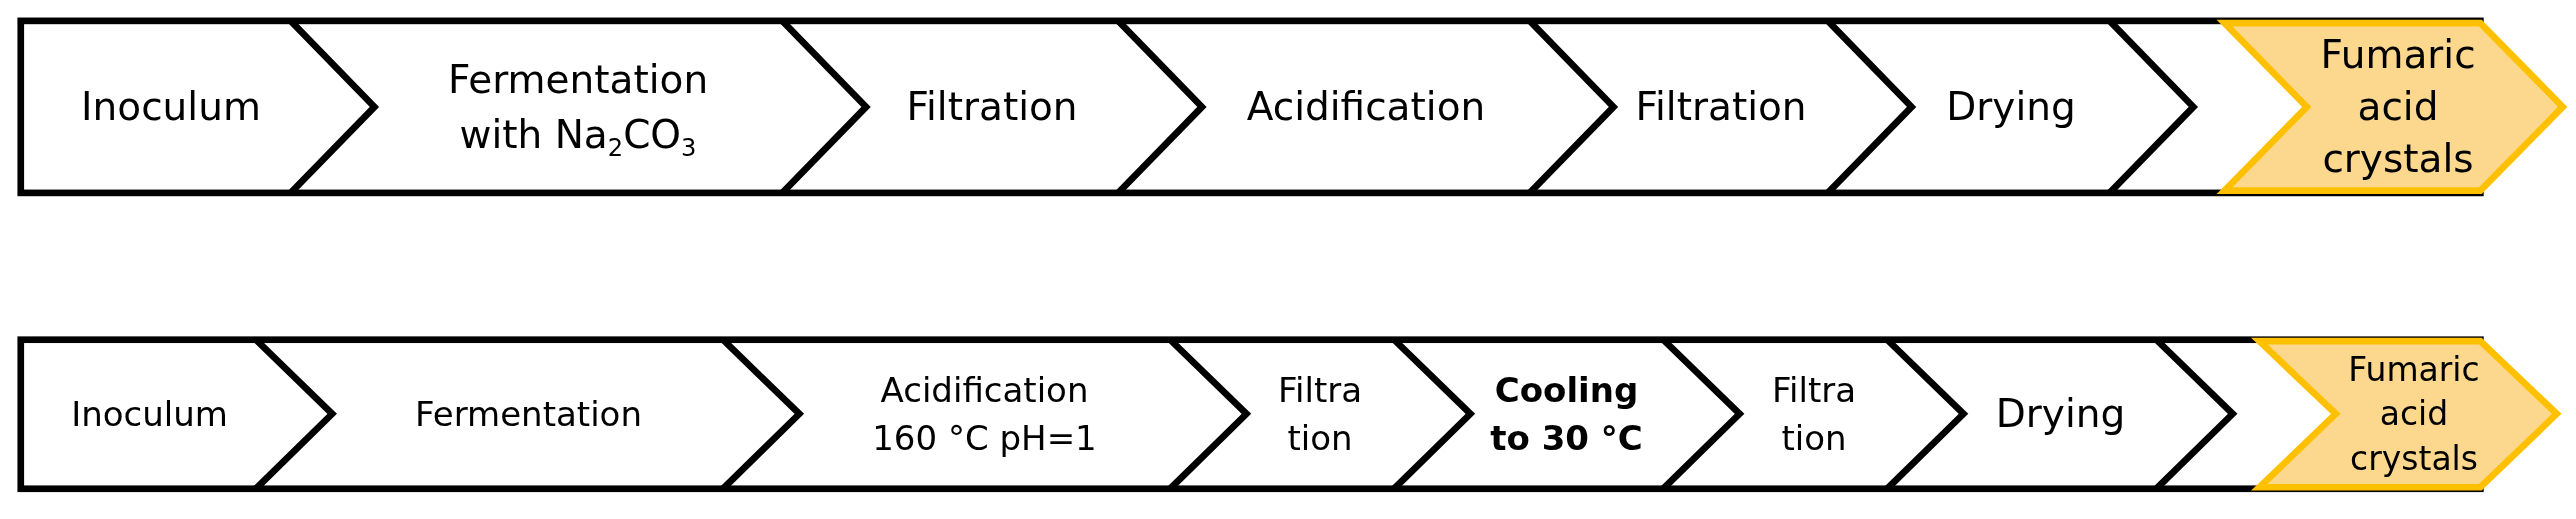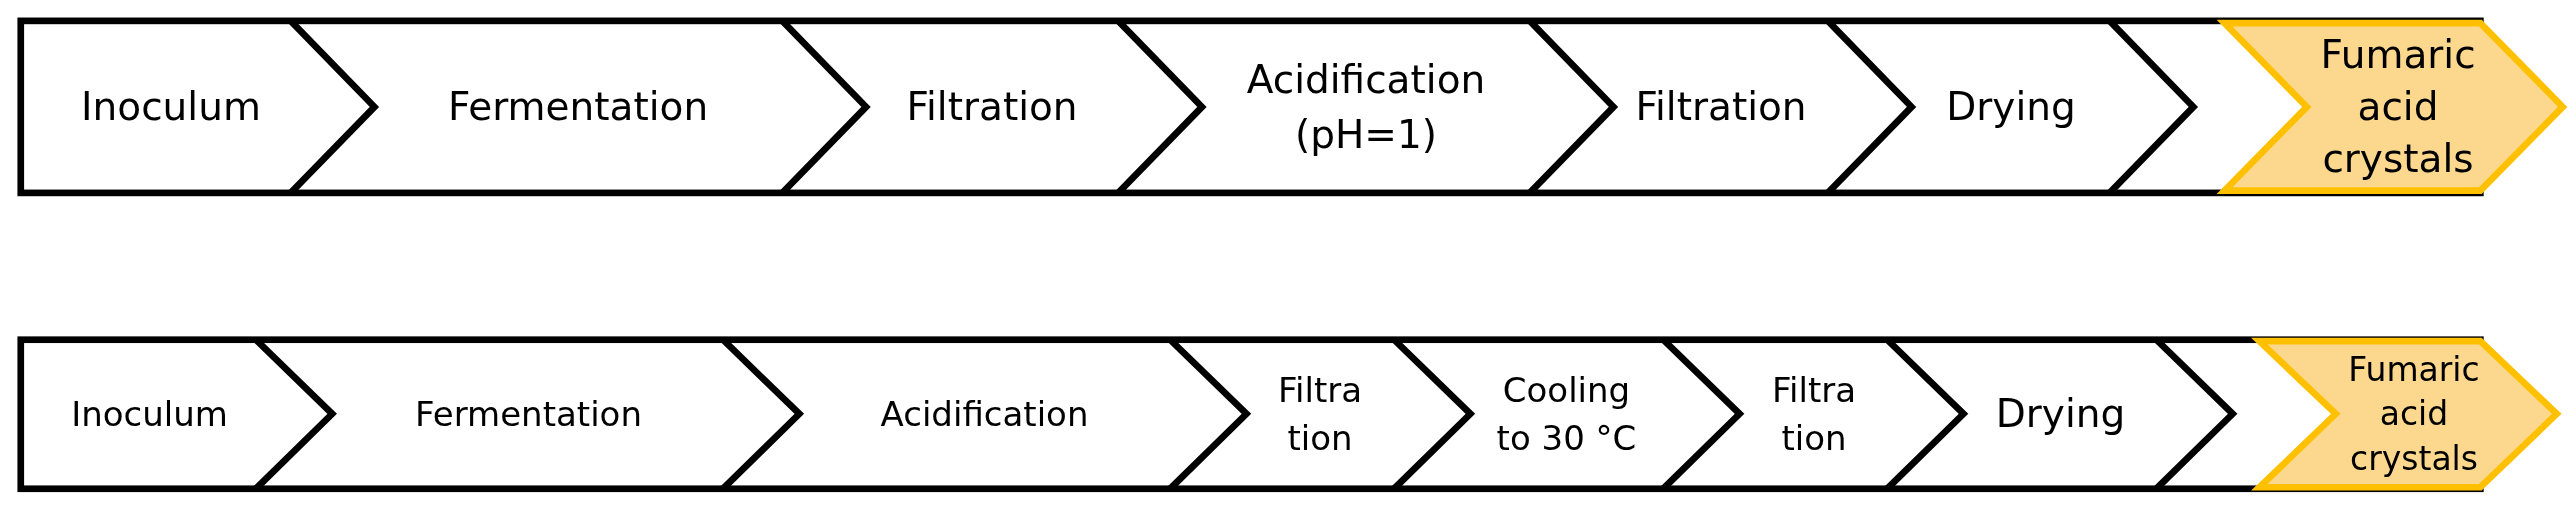--- a/index.html
+++ b/index.html
@@ -89,29 +89,29 @@
   </svg>
 
   <div class="row1">
 
     <div class="step-text" style="left:30px; top:21px; width:282px; height:172px;">
       <span class="ln">Inoculum</span>
     </div>
 
     <div class="step-text two-line" style="left:374px; top:21px; width:408px; height:172px;">
       <span class="ln">Fermentation</span>
+      <span class="ln"><span>with Na</span><sub>2</sub><span>CO</span><sub>3</sub></span>
     </div>
 
     <div class="step-text" style="left:866px; top:21px; width:252px; height:172px;">
       <span class="ln">Filtration</span>
     </div>
 
     <div class="step-text two-line" style="left:1202px; top:21px; width:328px; height:172px;">
       <span class="ln">Acidification</span>
-      <span class="ln">(pH=1)</span>
     </div>
 
     <div class="step-text" style="left:1614px; top:21px; width:214px; height:172px;">
       <span class="ln">Filtration</span>
     </div>
 
     <div class="step-text" style="left:1912px; top:21px; width:198px; height:172px;">
       <span class="ln">Drying</span>
     </div>
 
@@ -127,28 +127,29 @@
     <div class="step-text" style="left:27px; top:340px; width:245px; height:149px;">
       <span class="ln">Inoculum</span>
     </div>
 
     <div class="step-text two-line" style="left:332px; top:340px; width:393px; height:149px;">
       <span class="ln">Fermentation</span>
     </div>
 
     <div class="step-text two-line" style="left:799px; top:340px; width:371px; height:149px;">
       <span class="ln">Acidification</span>
+      <span class="ln">160 °C pH=1</span>
     </div>
 
     <div class="step-text two-line" style="left:1246px; top:340px; width:148px; height:149px;">
       <span class="ln">Filtra</span>
       <span class="ln">tion</span>
     </div>
 
-    <div class="step-text two-line" style="left:1470px; top:340px; width:193px; height:149px;">
+    <div class="step-text two-line" style="left:1470px; top:340px; width:193px; height:149px;font-weight:bold;">
       <span class="ln">Cooling</span>
       <span class="ln">to 30 °C</span>
     </div>
 
     <div class="step-text two-line" style="left:1740px; top:340px; width:148px; height:149px;">
       <span class="ln">Filtra</span>
       <span class="ln">tion</span>
     </div>
 
     <div class="step-text" style="left:1964px; top:340px; width:193px; height:149px; font-size:39px;">

